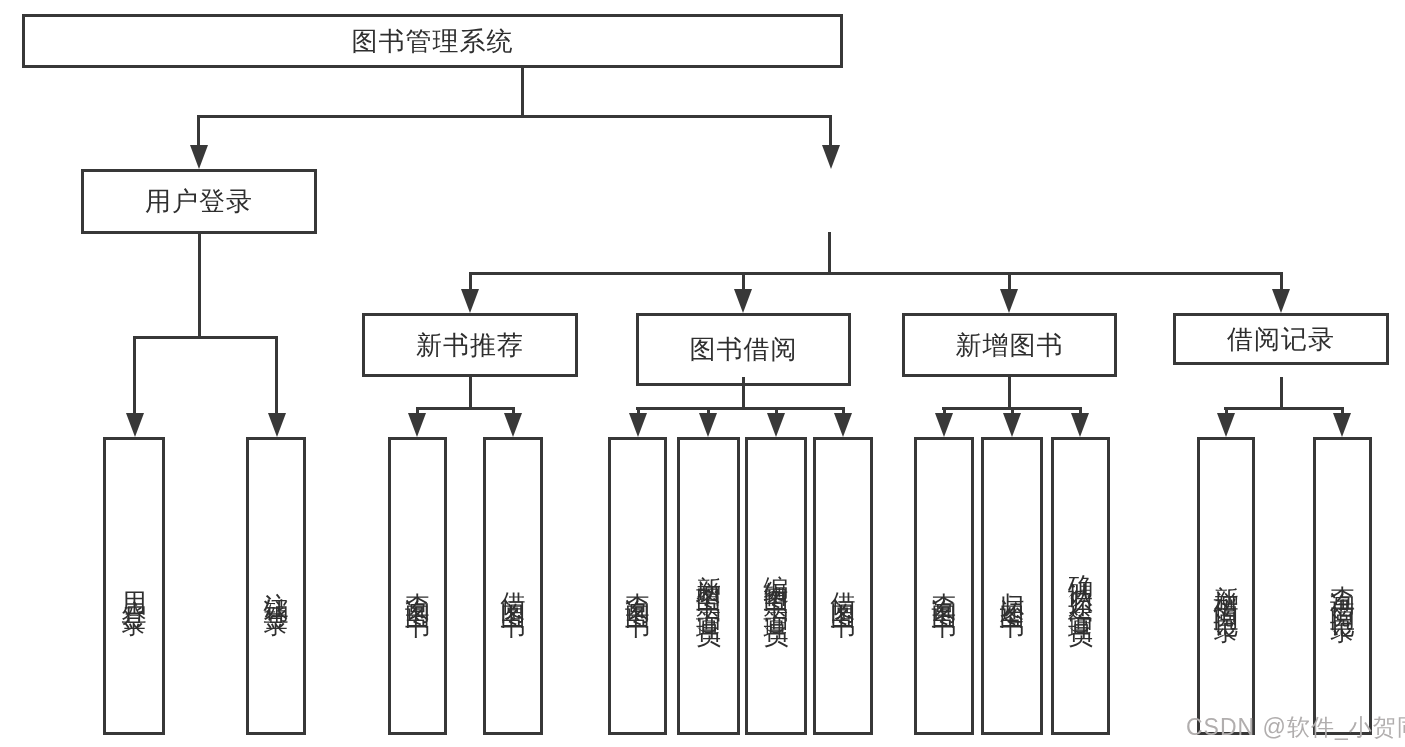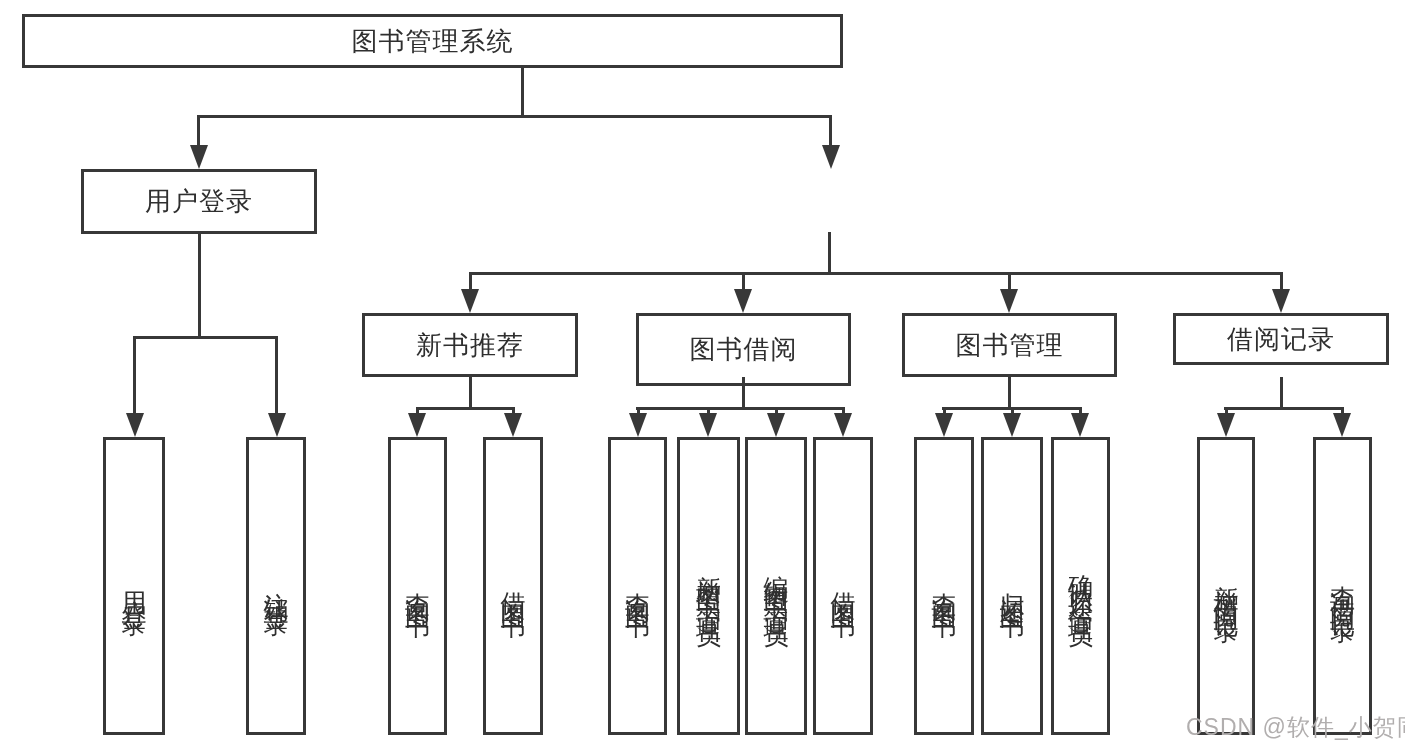--- a/index.html
+++ b/index.html
@@ -43,21 +43,21 @@
 
   <div class="node" style="left:22px;top:14px;width:821px;height:54px;">图书管理系统</div>
 
   <div class="node" style="left:81px;top:169px;width:236px;height:65px;">用户登录</div>
 
 
   <div class="node" style="left:362px;top:313px;width:216px;height:64px;">新书推荐</div>
 
   <div class="node" style="left:636px;top:313px;width:215px;height:73px;">图书借阅</div>
 
-  <div class="node" style="left:902px;top:313px;width:215px;height:64px;">图书管理</div>
+  <div class="node" style="left:902px;top:313px;width:215px;height:64px;">新增图书</div>
 
   <div class="node" style="left:1173px;top:313px;width:216px;height:52px;">借阅记录</div>
 
   <div class="node leaf" style="left:103px;top:437px;width:62px;height:298px;">用户登录</div>
 
   <div class="node leaf" style="left:246px;top:437px;width:60px;height:298px;">注销登录</div>
 
   <div class="node leaf" style="left:388px;top:437px;width:59px;height:298px;">查询图书</div>
 
   <div class="node leaf" style="left:483px;top:437px;width:60px;height:298px;">借阅图书</div>

